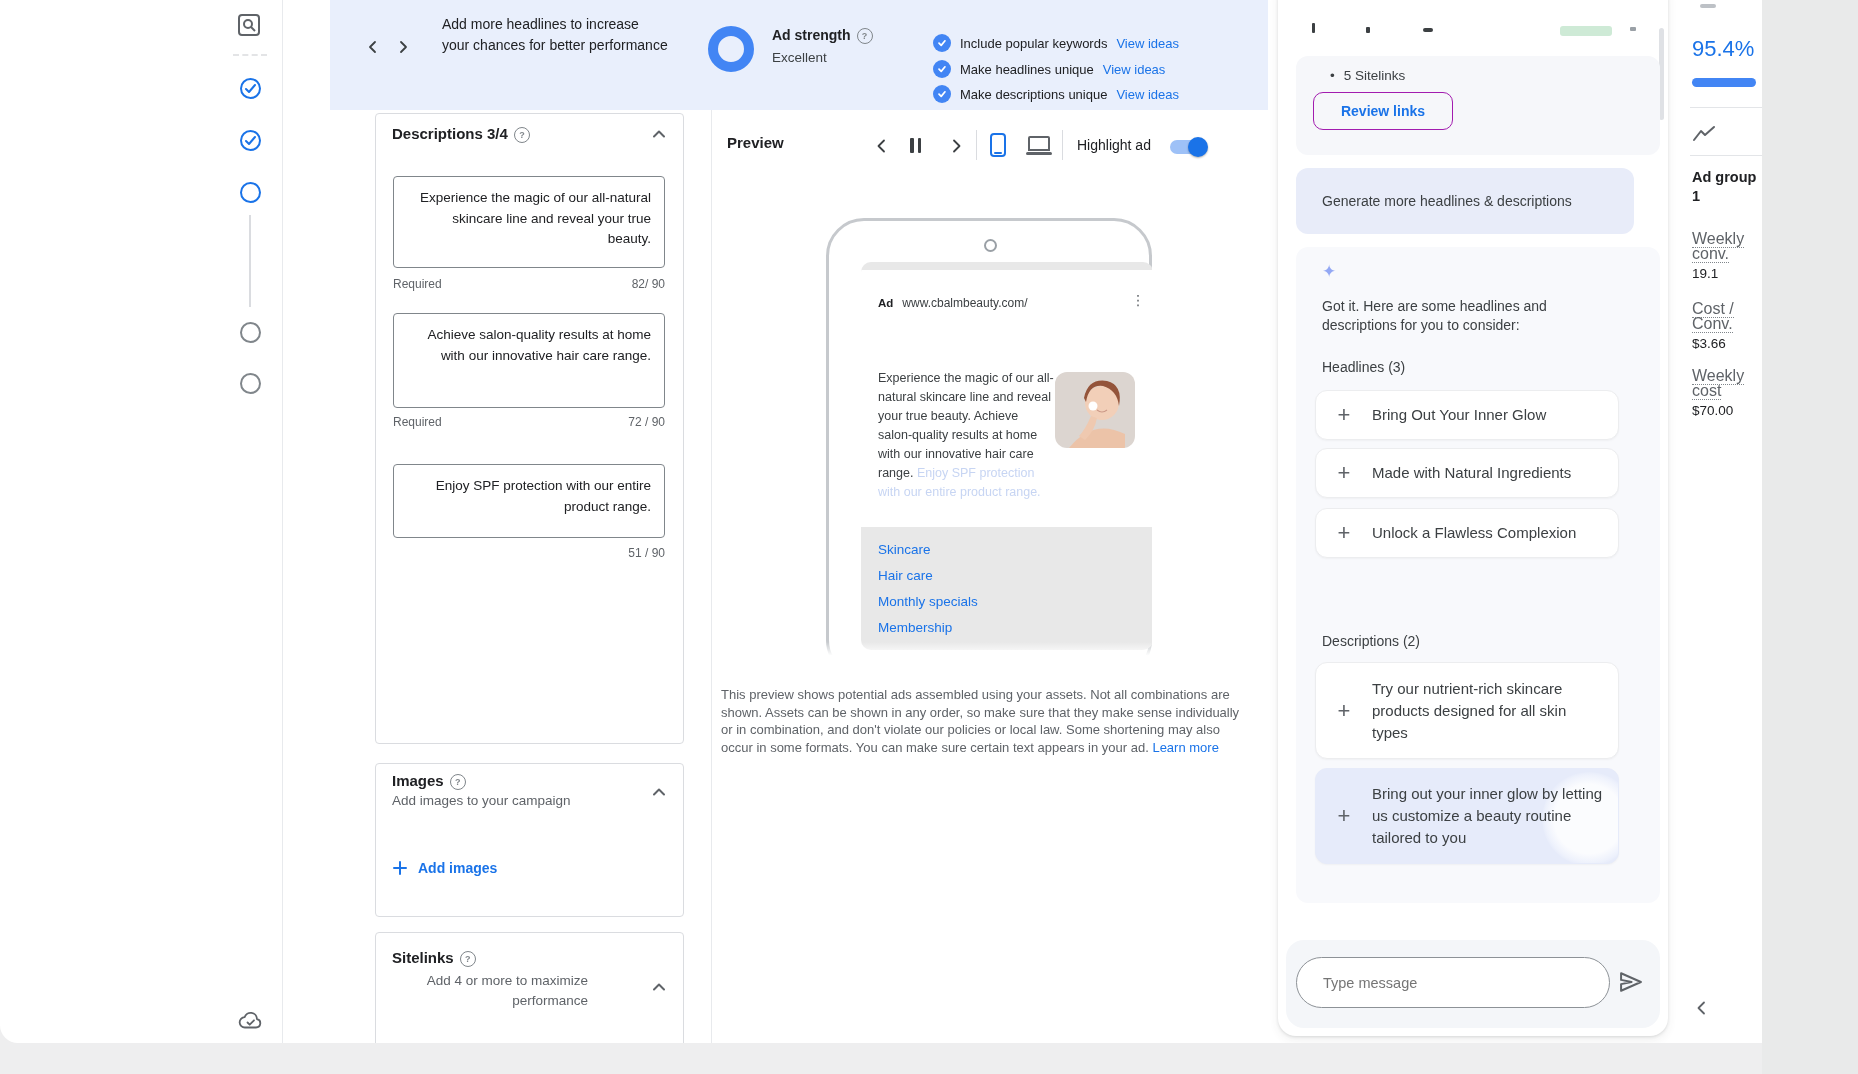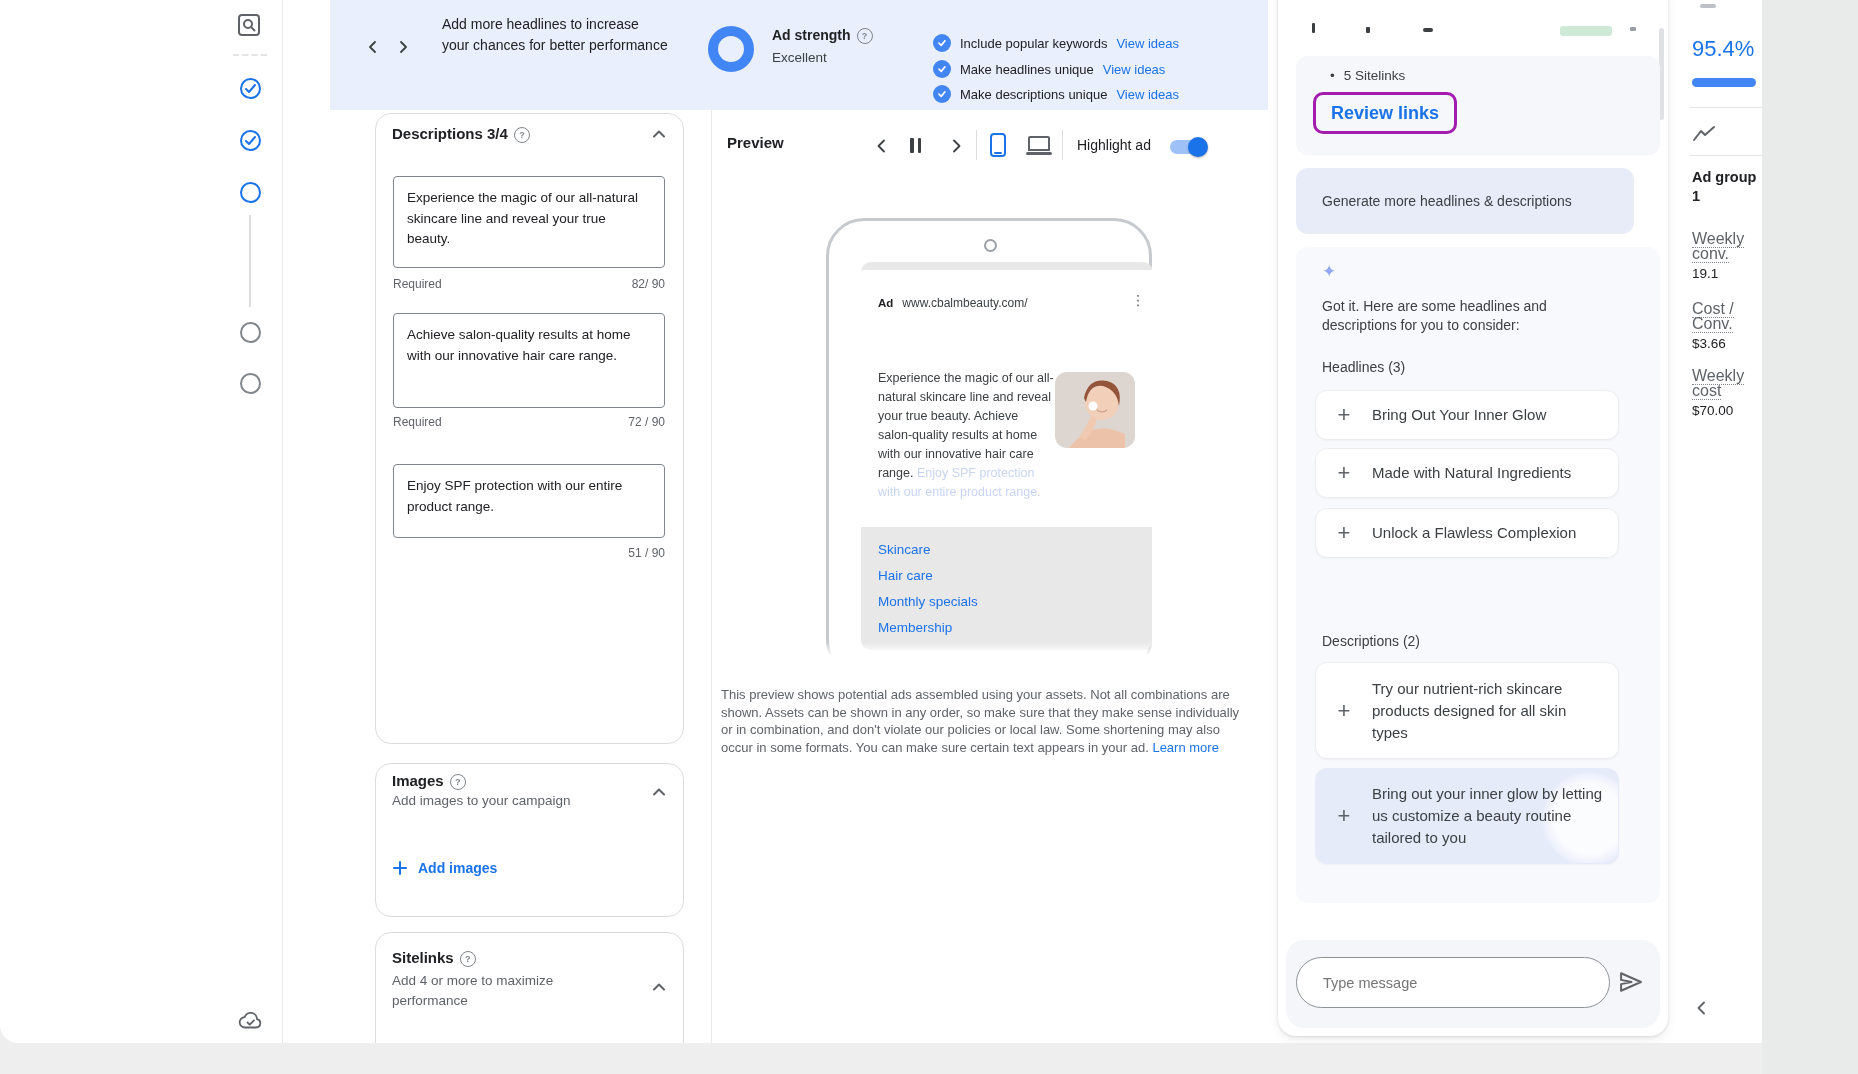--- a/index.html
+++ b/index.html
@@ -2,21 +2,21 @@
 <html><head>
 <meta charset="utf-8">
 <style>
   html,body{margin:0;padding:0;background:#e9eaea;}
   .canvas{position:relative;width:1762px;height:1074px;overflow:hidden;background:#eeeeef;
           font-family:"Liberation Sans",sans-serif;color:#202124;-webkit-font-smoothing:antialiased;}
   .ab{position:absolute;}
   .app{position:absolute;left:0;top:0;width:1790px;height:1043px;background:#fff;
        border-radius:0 0 18px 18px;overflow:hidden;}
   .hairline-v{width:1px;background:#e8eaed;}
-  .card{background:#fff;border:1px solid #dadce0;border-radius:16px;}
+  .card{background:#fff;border:1px solid #dadce0;border-radius:4px;text-align:right;}
   .sec-title{font-size:15px;font-weight:bold;color:#202124;}
   .sec-sub{font-size:13.5px;color:#5f6368;}
   .help{display:inline-flex;align-items:center;justify-content:center;width:14px;height:14px;
         border:1.2px solid #80868b;border-radius:50%;font-size:9px;color:#80868b;font-weight:bold;
         margin-left:6px;vertical-align:1px;}
   .tbox{border:1px solid #80868b;border-radius:4px;background:#fff;padding:11px 13px;
         font-size:13.5px;line-height:20.5px;color:#202124;}
   .cnt-row{font-size:12px;color:#5f6368;display:flex;justify-content:space-between;}
   .blue{color:#1a73e8;}
   .step{width:21px;height:21px;border-radius:50%;box-sizing:border-box;background:#fff;}
@@ -280,21 +280,21 @@
       <div class="frag" style="left:145px;top:52px;width:10px;height:4px;border-radius:2px;"></div>
       <div class="ab" style="left:282px;top:50px;width:52px;height:10px;background:#ceead6;border-radius:3px;"></div>
       <div class="frag" style="left:352px;top:51px;width:6px;height:4px;background:#9aa0a6;"></div>
       <div class="ab" style="left:381px;top:52px;width:5px;height:92px;background:#dfe1e5;border-radius:3px;"></div>
 
       <div class="ab graycard" style="left:18px;top:80px;width:364px;height:99px;">
         <div class="ab" style="left:34px;top:12px;display:flex;gap:9px;font-size:13.5px;color:#3c4043;">
           <span>•</span>
           <span>5 Sitelinks</span>
         </div>
-        <div class="ab" style="left:17px;top:36px;width:138px;height:36px;border:3px solid #a21caf;border-radius:10px;display:flex;align-items:center;justify-content:center;font-size:18px;font-weight:bold;color:#1a73e8;cursor:pointer;background:#fff0;">Review links</div>
+        <div class="ab" style="left:17px;top:36px;width:138px;height:36px;border:1px solid #a21caf;border-radius:10px;display:flex;align-items:center;justify-content:center;font-size:14px;font-weight:bold;color:#1a73e8;cursor:pointer;background:#fff0;">Review links</div>
       </div>
 
       <div class="ab chip" style="left:18px;top:192px;width:312px;height:66px;">Generate more headlines &amp; descriptions</div>
 
       <div class="ab aicard" style="left:18px;top:271px;width:364px;height:656px;">
         <div class="ab" style="left:26px;top:14px;font-size:17px;color:#93a8f4;">✦</div>
         <div class="ab" style="left:26px;top:50px;width:280px;font-size:14px;line-height:19px;color:#3c4043;">Got it. Here are some headlines and descriptions for you to consider:</div>
         <div class="ab" style="left:26px;top:112px;font-size:14px;color:#3c4043;">Headlines (3)</div>
 
         <div class="sgc" style="top:143px;height:48px;">

